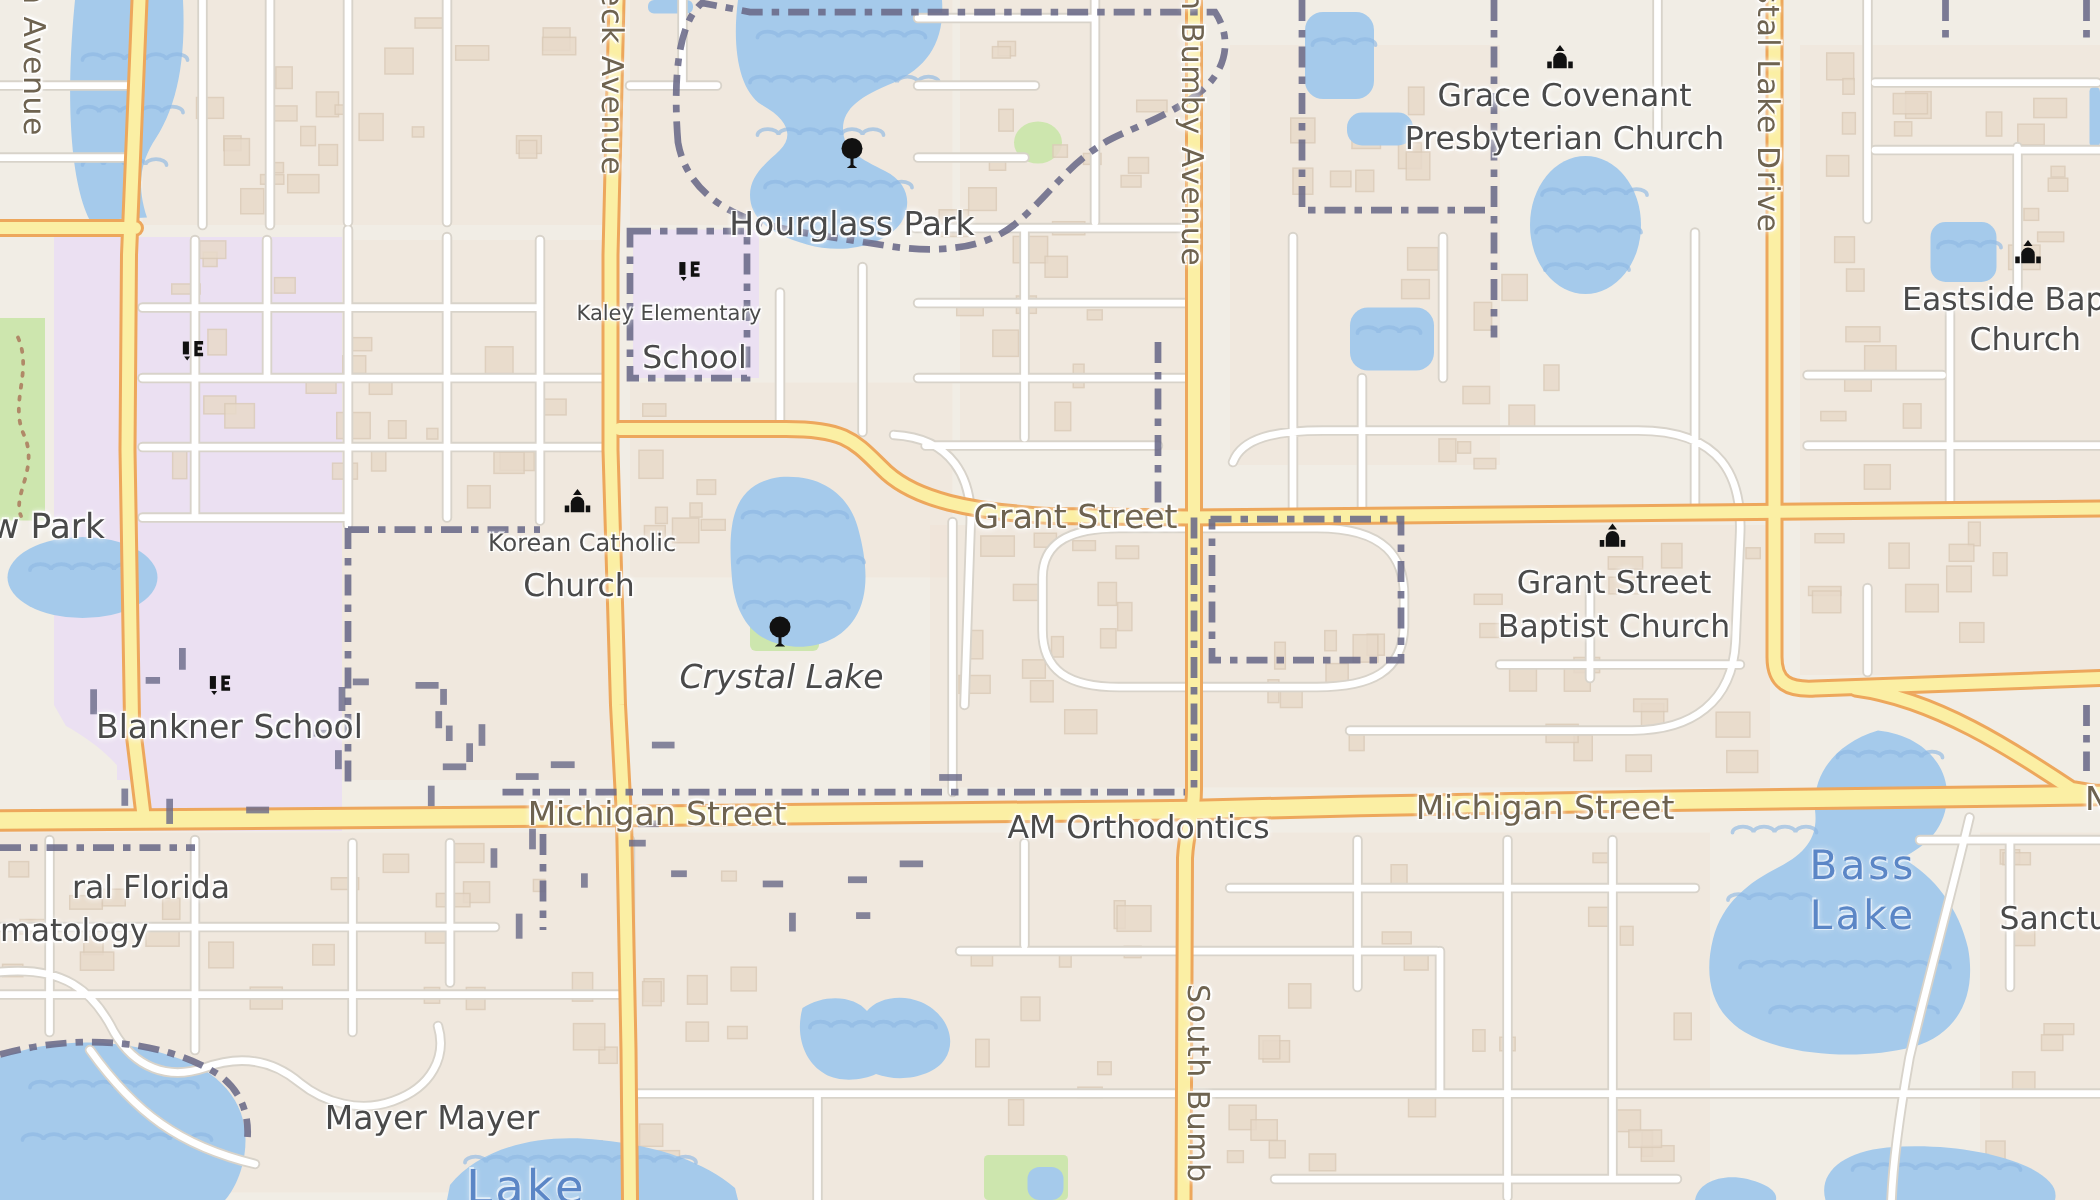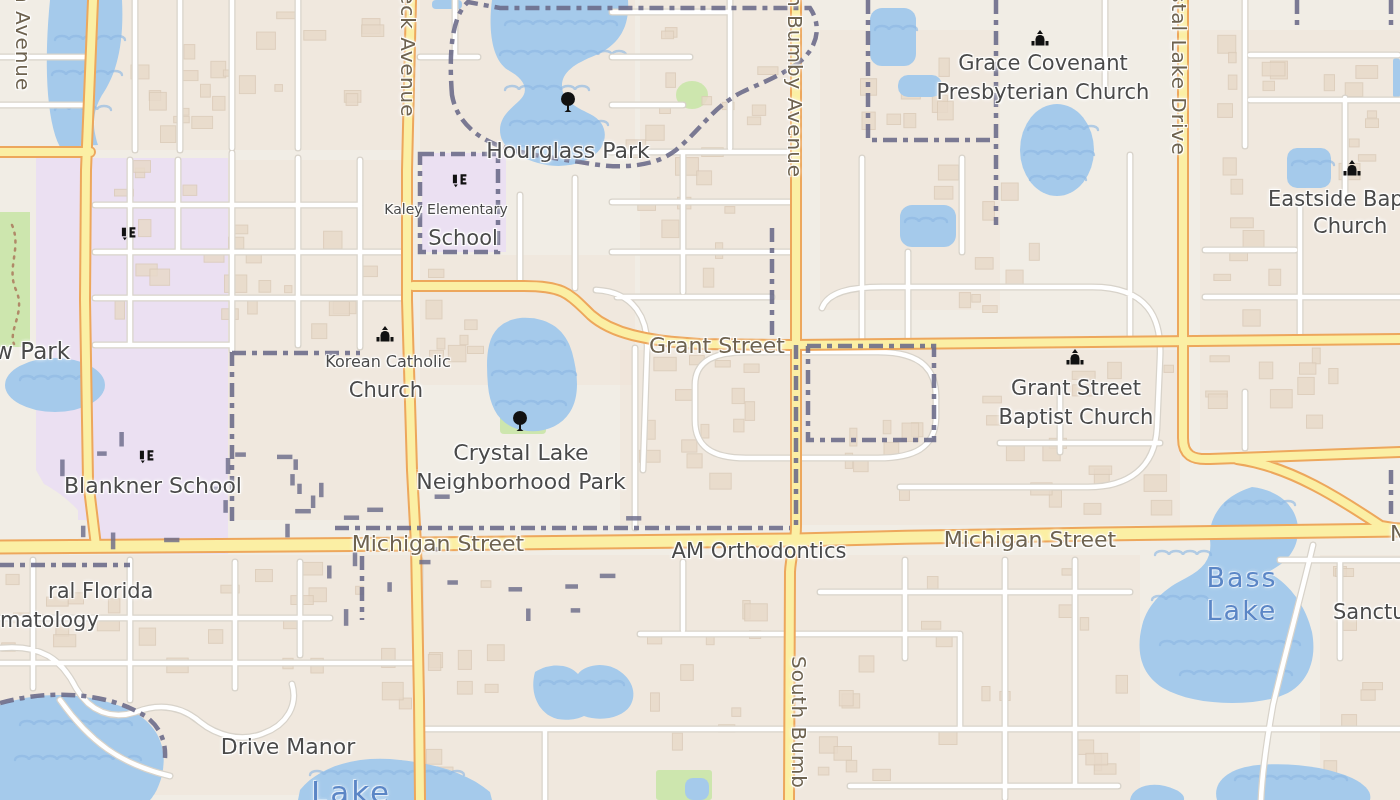--- a/index.html
+++ b/index.html
@@ -482,28 +482,27 @@
       </div>
       <div class="lbl poi" style="left: 568px; top: 131px; font-size: 22px; margin-top: 20px;">Hourglass Park</div>
       <div class="lbl poi" style="left: 446px; top: 210px; font-size: 14px;">Kaley Elementary</div>
       <div class="lbl poi" style="left: 463px; top: 239px; font-size: 21px;">School</div>
       <div class="lbl poi" style="left: 1043px; top: 64px; font-size: 21px;">Grace Covenant</div>
       <div class="lbl poi" style="left: 1043px; top: 93px; font-size: 21px;">Presbyterian Church</div>
       <div class="lbl poi left" style="left: 1268px; top: 200px; font-size: 21px;">Eastside Bap</div>
       <div class="lbl poi left" style="left: 1313px; top: 227px; font-size: 21px;">Church</div>
       <div class="lbl poi" style="left: 388px; top: 362px; font-size: 16px;">Korean Catholic</div>
       <div class="lbl poi" style="left: 386px; top: 391px; font-size: 21px;">Church</div>
-      <div class="lbl poi" style="left: 521px; top: 453px; font-size: 22px;">Crystal Lake</div>
-      <div class="lbl poi" style="left: 521px; top: 482px; font-size: 22px;">Neighborhood Park</div>
+      <div class="lbl poi" style="left: 521px; top: 453px; font-size: 22px; font-style: italic;">Crystal Lake</div>
       <div class="lbl poi" style="left: 1076px; top: 389px; font-size: 21px;">Grant Street</div>
       <div class="lbl poi" style="left: 1076px; top: 418px; font-size: 21px;">Baptist Church</div>
       <div class="lbl poi" style="left: 153px; top: 486px; font-size: 22px;">Blankner School</div>
       <div class="lbl poi right" style="left: 70px; top: 352px; font-size: 23px;">w Park</div>
       <div class="lbl poi" style="left: 759px; top: 552px; font-size: 21px;">AM Orthodontics</div>
-      <div class="lbl poi" style="left: 288px; top: 747px; font-size: 22px;">Drive Manor</div>
+      <div class="lbl poi" style="left: 288px; top: 747px; font-size: 22px;">Mayer Mayer</div>
       <div class="lbl poi left" style="left: 1333px; top: 613px; font-size: 21px;">Sanctu</div>
       <div class="lbl poi left" style="left: 0px; top: 592px; font-size: 21px; margin-left: 48px;">ral Florida</div>
       <div class="lbl poi left" style="left: 0px; top: 621px; font-size: 21px;">matology</div>
       <div class="lbl road" style="left: 717px; top: 346px;">Grant Street</div>
       <div class="lbl road" style="left: 438px; top: 544px;">Michigan Street</div>
       <div class="lbl road" style="left: 1030px; top: 540px;">Michigan Street</div>
       <div class="lbl road left" style="left: 1390px; top: 534px;">N</div>
       <div class="lbl roadv" style="left: 397px; top: -8px;">eck Avenue</div>
       <div class="lbl roadv" style="left: 12px; top: -10px;">n Avenue</div>
       <div class="lbl roadv" style="left: 784px; top: -6px;">h Bumby Avenue</div>

